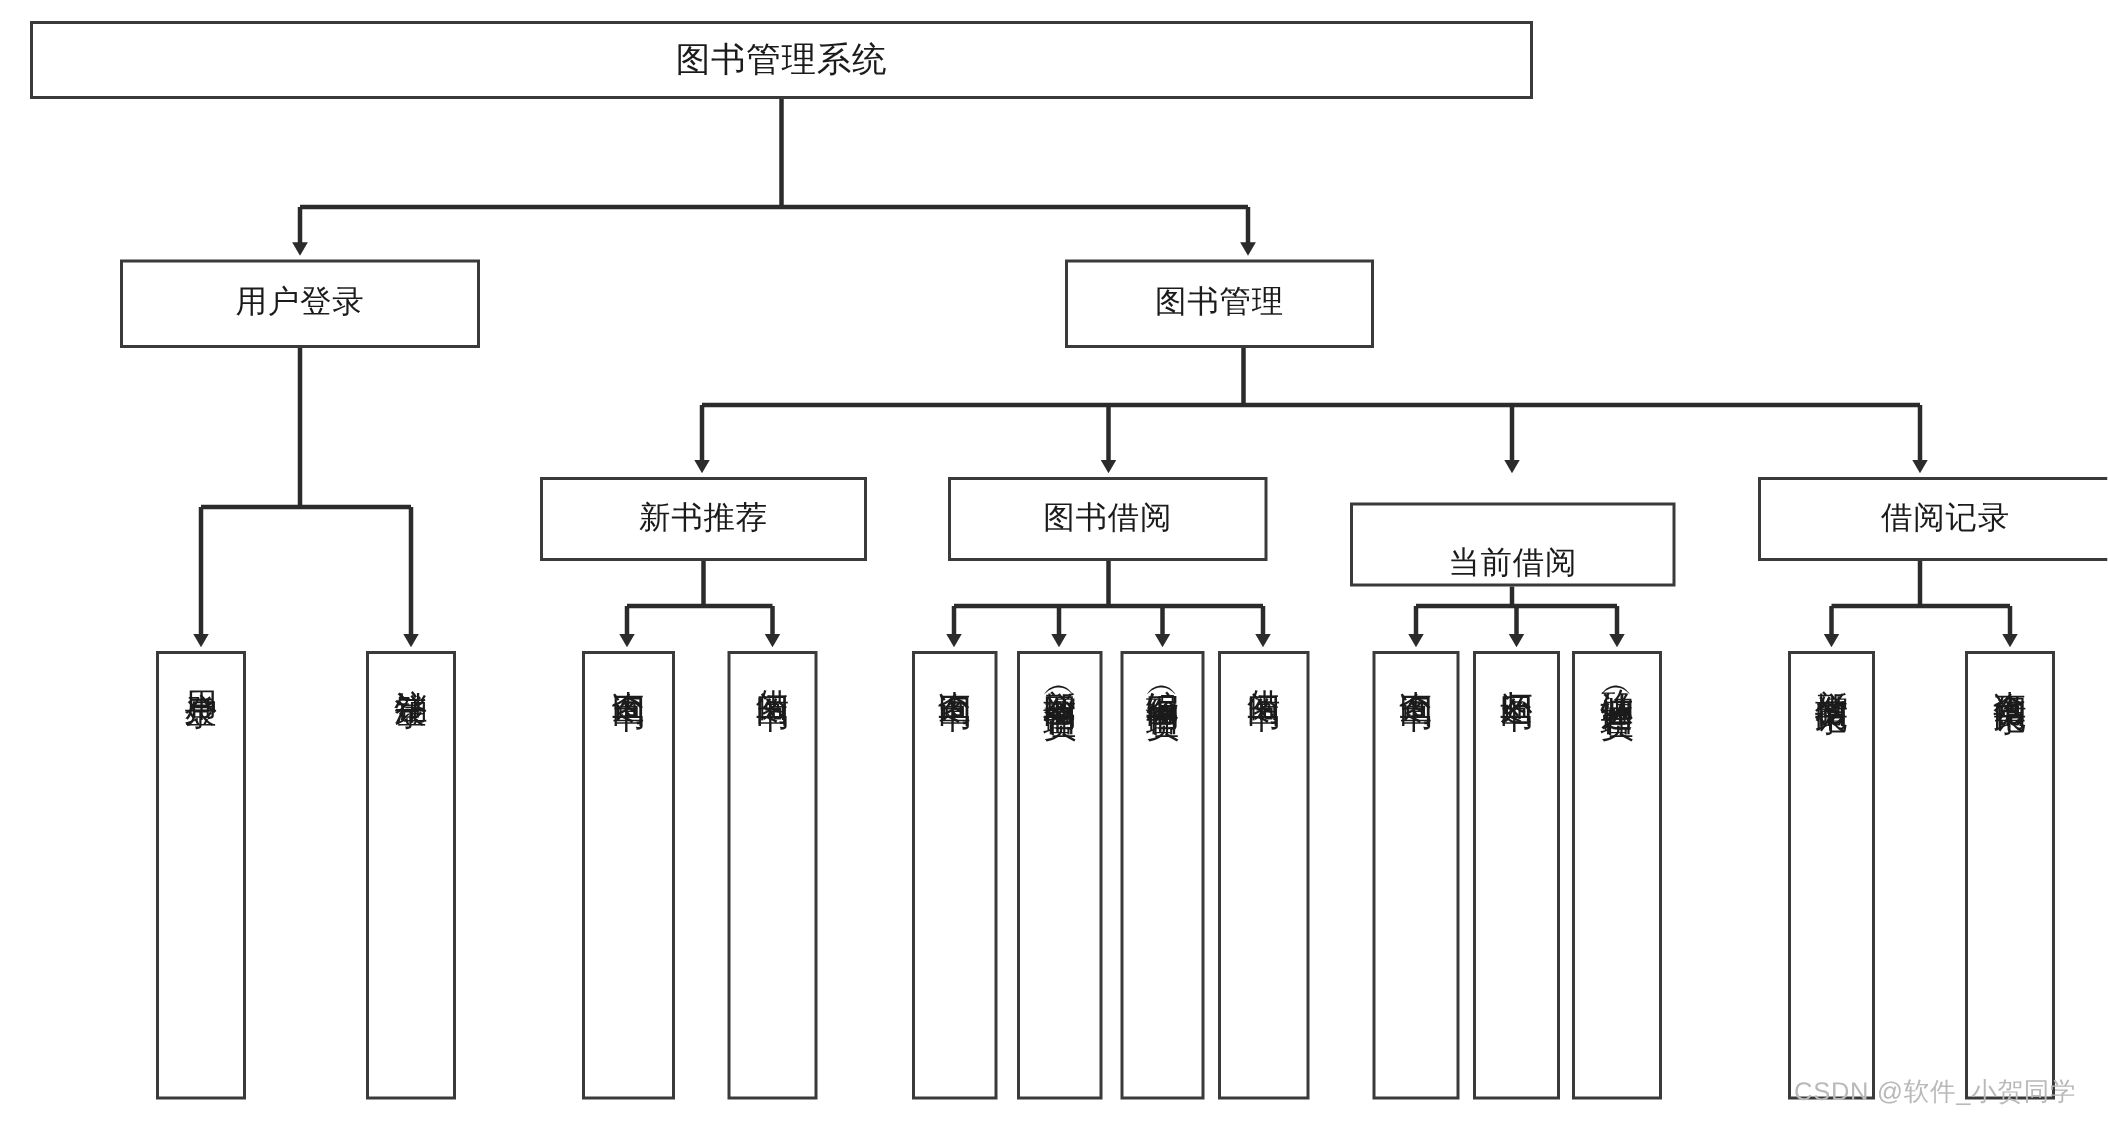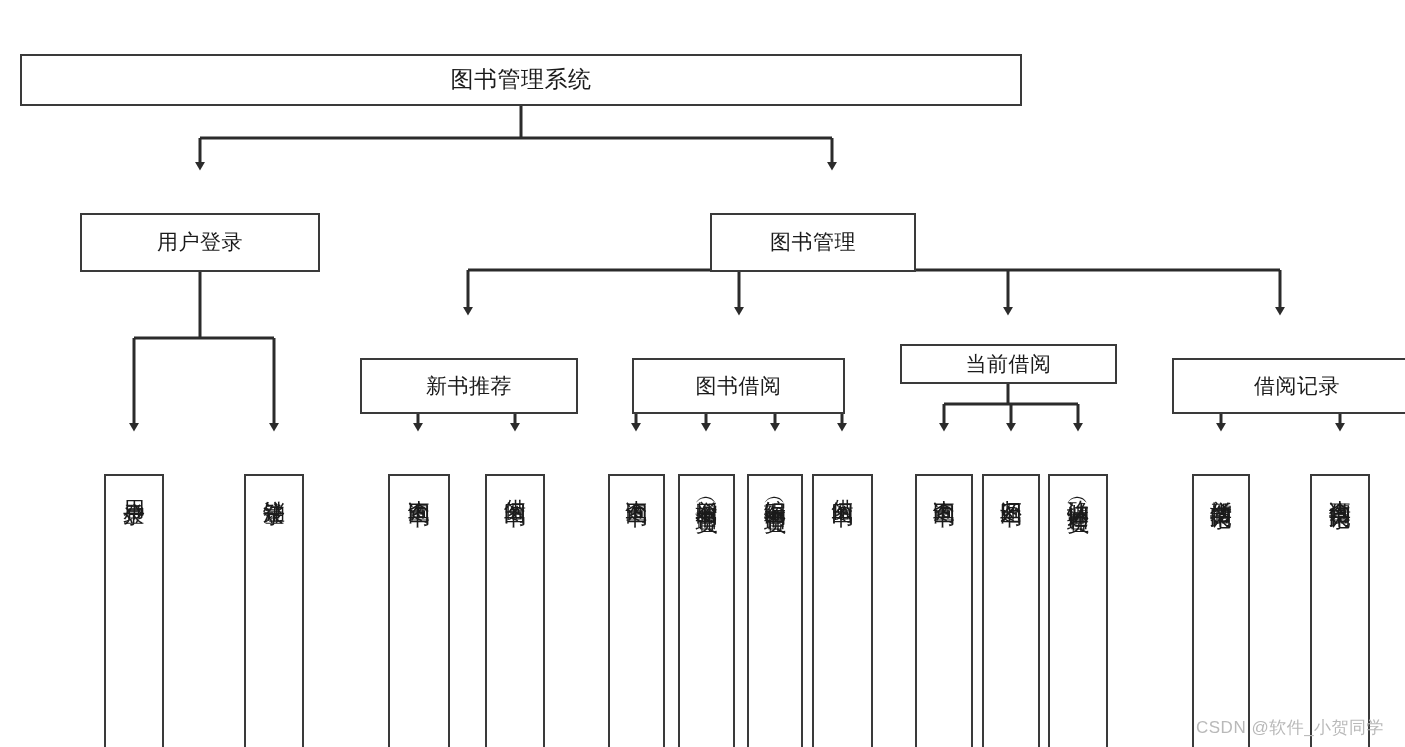--- a/index.html
+++ b/index.html
@@ -27,21 +27,20 @@
   }
   .node {
     position: absolute;
     box-sizing: border-box;
     background: #ffffff;
     border: 2px solid #3a3a3a;
     display: flex;
     align-items: center;
     justify-content: center;
     color: #1b1b1b;
-    margin-top: 40px;
   }
   .node .label {
     display: block;
     text-align: center;
     line-height: 1.18;
   }
   .node.horiz .label {
     writing-mode: horizontal-tb;
     font-size: 21px;
     letter-spacing: 0.5px;
@@ -132,21 +131,21 @@
   <div class="node horiz" style="left: 710px; top: 173px; width: 206px; height: 59px;">
     <span class="label">图书管理</span>
   </div>
 
   <div class="node horiz" style="left: 360px; top: 318px; width: 218px; height: 56px;">
     <span class="label">新书推荐</span>
   </div>
   <div class="node horiz" style="left: 632px; top: 318px; width: 213px; height: 56px;">
     <span class="label">图书借阅</span>
   </div>
-  <div class="node horiz" style="left: 900px; top: 304px; width: 217px; height: 40px;">
+  <div class="node horiz" style="left: 900px; top: 335px; width: 217px; height: 56px; align-items: flex-end;">
     <span class="label">当前借阅</span>
   </div>
   <div class="node horiz" style="left: 1172px; top: 318px; width: 250px; height: 56px;">
     <span class="label">借阅记录</span>
   </div>
 
   <div class="node vert" style="left: 104px; top: 434px; width: 60px; height: 299px;">
     <span class="label">用户登录</span>
   </div>
   <div class="node vert" style="left: 244px; top: 434px; width: 60px; height: 299px;">

